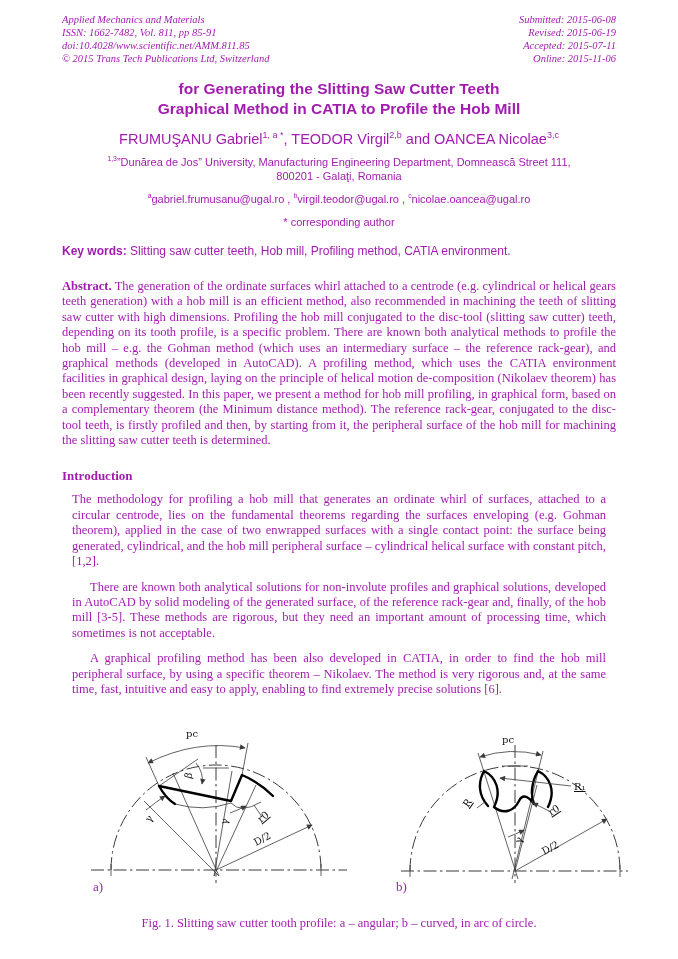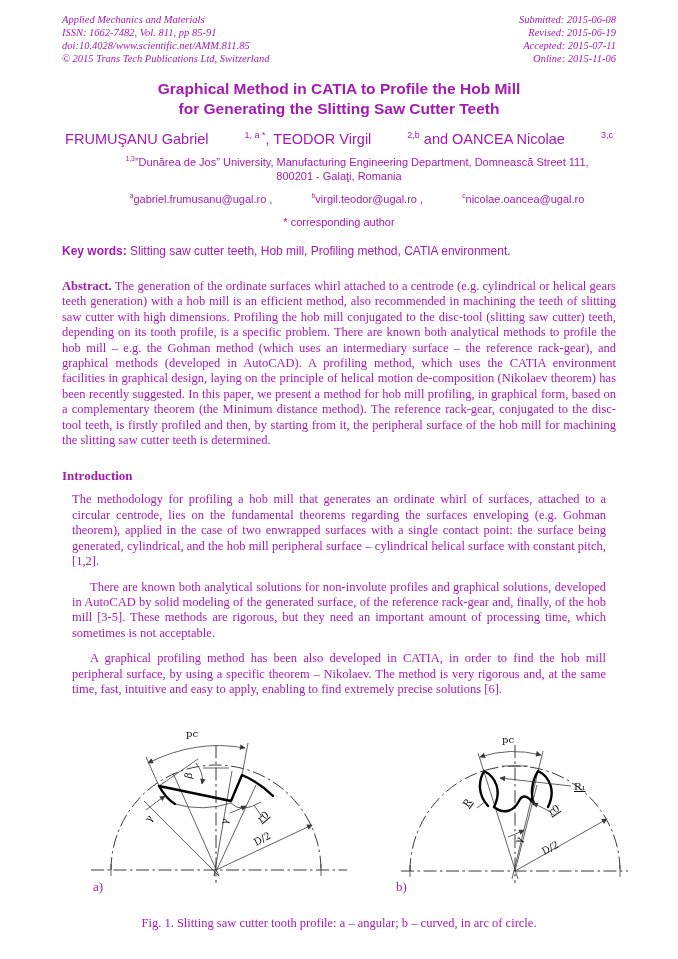--- a/index.html
+++ b/index.html
@@ -11,21 +11,21 @@
   }
   
   .hdr{display:flex;justify-content:space-between;
     font:italic 10.5px/13px "Liberation Serif",serif;}
   .hdr .r{text-align:right;}
   
   .title{margin-top:14px;text-align:center;
     font:bold 15.5px/20px "Liberation Sans",sans-serif;}
   .authors{margin-top:10px;text-align:center;
     font:14.5px/20px "Liberation Sans",sans-serif;}
-  sup{font-size:62%;vertical-align:super;line-height:0;padding-left:36px;}
+  sup{font-size:62%;vertical-align:super;line-height:0;}
   .affil{margin-top:6px;text-align:center;
     font:11px/14px "Liberation Sans",sans-serif;}
   .emails{margin-top:9px;text-align:center;
     font:11px/14px "Liberation Sans",sans-serif;}
   .corr{margin-top:9px;text-align:center;
     font:11px/14px "Liberation Sans",sans-serif;}
   .kw{margin-top:14px;font:12px/16px "Liberation Sans",sans-serif;}
   .kw b{font-weight:bold;}
   
   .abs{margin-top:20px;font:12.5px/15.4px "Liberation Serif",serif;
@@ -62,22 +62,22 @@
     </div>
     <div class="r">
       <div>Submitted: 2015-06-08</div>
       <div>Revised: 2015-06-19</div>
       <div>Accepted: 2015-07-11</div>
       <div>Online: 2015-11-06</div>
     </div>
   </div>
 
   <div class="title">
+    <div>for Generating the Slitting Saw Cutter Teeth</div>
     <div>Graphical Method in CATIA to Profile the Hob Mill</div>
-    <div>for Generating the Slitting Saw Cutter Teeth</div>
   </div>
 
   <div class="authors"><span>FRUMUŞANU Gabriel</span><sup>1, a *</sup><span>, </span><span>TEODOR Virgil</span><sup>2,b</sup><span> and </span><span>OANCEA Nicolae</span><sup>3,c</sup></div>
 
   <div class="affil">
     <div><sup>1,3</sup><span>”Dunărea de Jos” University, Manufacturing Engineering Department, Domnească Street 111,</span></div>
     <div>800201 - Galaţi, Romania</div>
   </div>
 
   <div class="emails"><sup>a</sup><span>gabriel.frumusanu@ugal.ro</span><span> , </span><sup>b</sup><span>virgil.teodor@ugal.ro</span><span> , </span><sup>c</sup><span>nicolae.oancea@ugal.ro</span></div>

